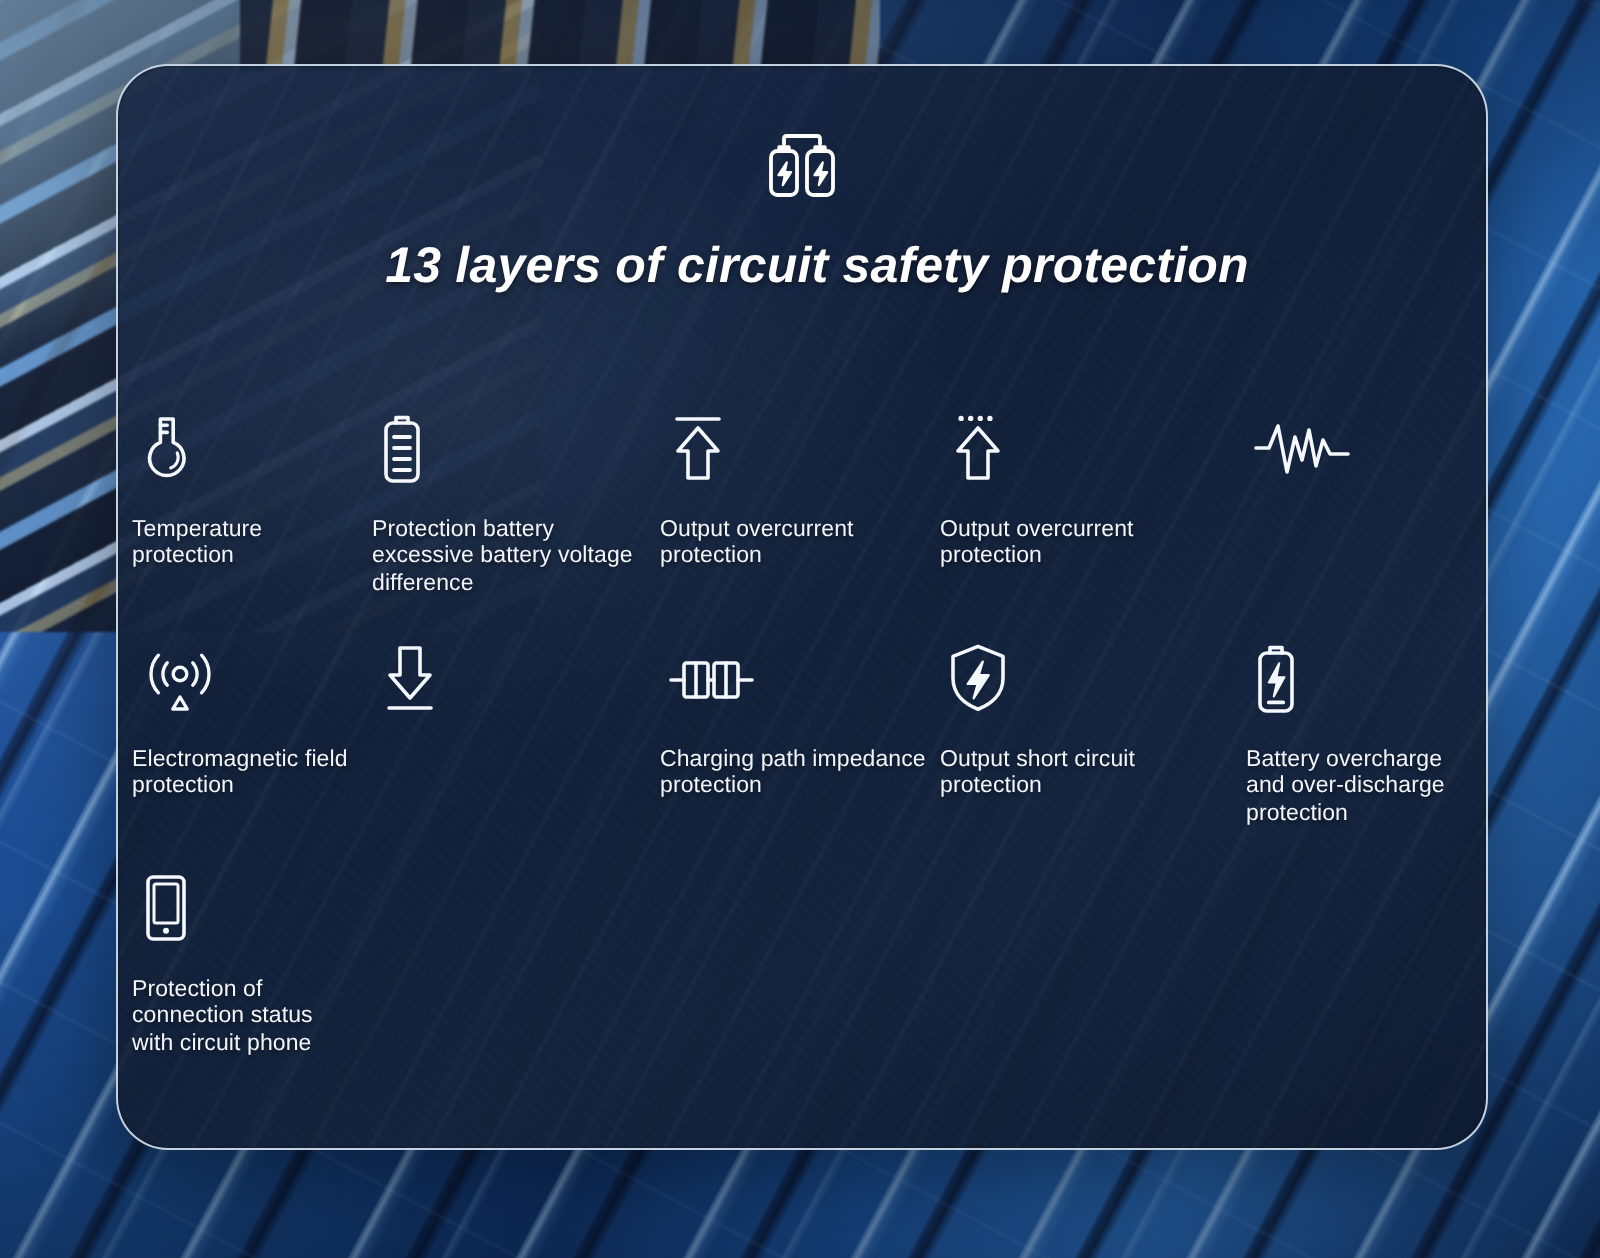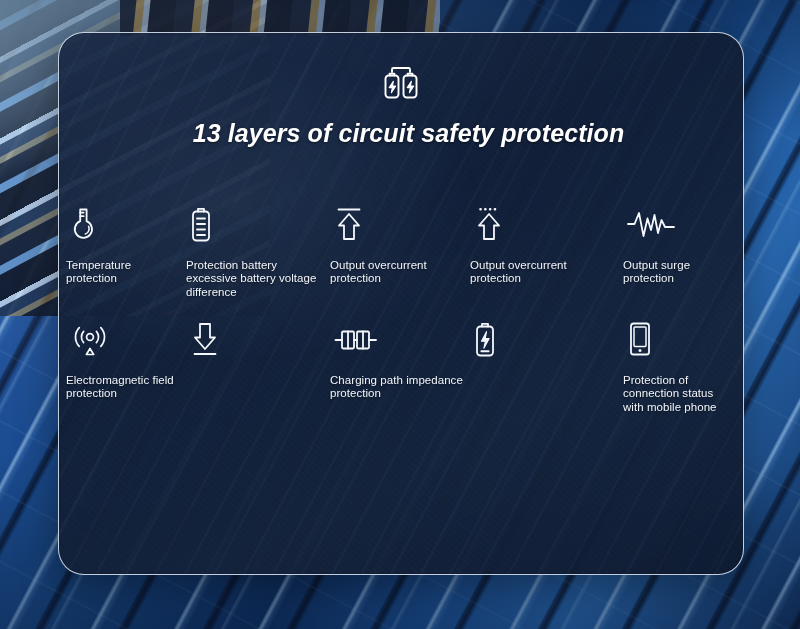--- a/index.html
+++ b/index.html
@@ -273,21 +273,20 @@
           </div>
           <div class="lbl">Output overcurrent protection</div>
         </div>
 
         <div class="cell">
           <div class="ico">
             <svg width="52" height="44" viewBox="0 0 52 44" fill="none" stroke="#f4f8fd" stroke-width="1.8" stroke-linecap="round" stroke-linejoin="round">
               <path d="M3 21 H9.5 L14 10 L18.5 33 L22.5 15.5 L26 27 L29.5 12 L33 30 L36.5 17 L40 24 H49"></path>
             </svg>
           </div>
-          <div class="lbl">Output surge protection</div>
         </div>
 
         <div class="cell">
           <div class="ico">
             <svg width="44" height="44" viewBox="0 0 44 44" fill="none" stroke="#f4f8fd" stroke-width="1.7" stroke-linecap="round" stroke-linejoin="round">
               <circle cx="22" cy="19" r="3.4"></circle>
               <path d="M15.6 13.4 a8.4 8.4 0 0 0 0 11.2"></path>
               <path d="M28.4 13.4 a8.4 8.4 0 0 1 0 11.2"></path>
               <path d="M11.2 9.6 a13.8 13.8 0 0 0 0 18.8"></path>
               <path d="M32.8 9.6 a13.8 13.8 0 0 1 0 18.8"></path>
@@ -315,40 +314,50 @@
               <path d="M16 13.5 V30.5"></path>
               <rect x="25" y="13.5" width="12" height="17" rx="1.2"></rect>
               <path d="M31 13.5 V30.5"></path>
               <path d="M22 22 H25"></path>
               <path d="M37 22 H44"></path>
             </svg>
           </div>
           <div class="lbl">Charging path impedance protection</div>
         </div>
 
+        <div class="cell">
+          <div class="ico">
+            <svg width="34" height="44" viewBox="0 0 34 44" fill="none" stroke="#f4f8fd" stroke-width="1.8" stroke-linecap="round" stroke-linejoin="round">
+              <path d="M17 5.2 L29.5 10.2 V21 c0 8.4 -6.2 13.2 -12.5 15.6 C10.7 34.2 4.5 29.4 4.5 21 V10.2 Z"></path>
+              <path d="M19.4 12.8 L11.8 24 H16.8 L14.8 31.2 L22.4 19.6 H17.4 Z" fill="#f4f8fd" stroke-width="1.1"></path>
+            </svg>
+          </div>
+          <div class="lbl">Output short circuit protection</div>
+        </div>
 
 
         <div class="cell">
           <div class="ico">
             <svg width="26" height="44" viewBox="0 0 26 44" fill="none" stroke="#f4f8fd" stroke-width="1.8" stroke-linecap="round" stroke-linejoin="round">
               <rect x="5" y="8.5" width="16" height="29" rx="3.4"></rect>
               <path d="M10 8.5 V5.8 H16 V8.5"></path>
               <path d="M14.6 13.6 L9.4 23.2 H13.4 L11.9 30.2 L17.2 20.6 H13.2 Z" fill="#f4f8fd" stroke-width="1.05"></path>
               <path d="M9.4 33.2 H16.6" stroke-width="1.9"></path>
             </svg>
           </div>
+          <div class="lbl">Battery overcharge and over-discharge protection</div>
         </div>
 
         <div class="cell">
           <div class="ico">
             <svg width="30" height="44" viewBox="0 0 30 44" fill="none" stroke="#f4f8fd" stroke-width="1.8" stroke-linecap="round" stroke-linejoin="round">
               <rect x="6" y="5.5" width="18" height="31" rx="2.6"></rect>
               <rect x="9" y="9" width="12" height="19.5" rx="1" stroke-width="1.5"></rect>
               <circle cx="15" cy="32.4" r="1.5" fill="#f4f8fd" stroke="none"></circle>
             </svg>
           </div>
-          <div class="lbl">Protection of connection status with mobile phone</div>
+          <div class="lbl">Protection of connection status with circuit phone</div>
         </div>
 
       </div>
     </div>
   </div>
 </div>
 
 </body></html>

